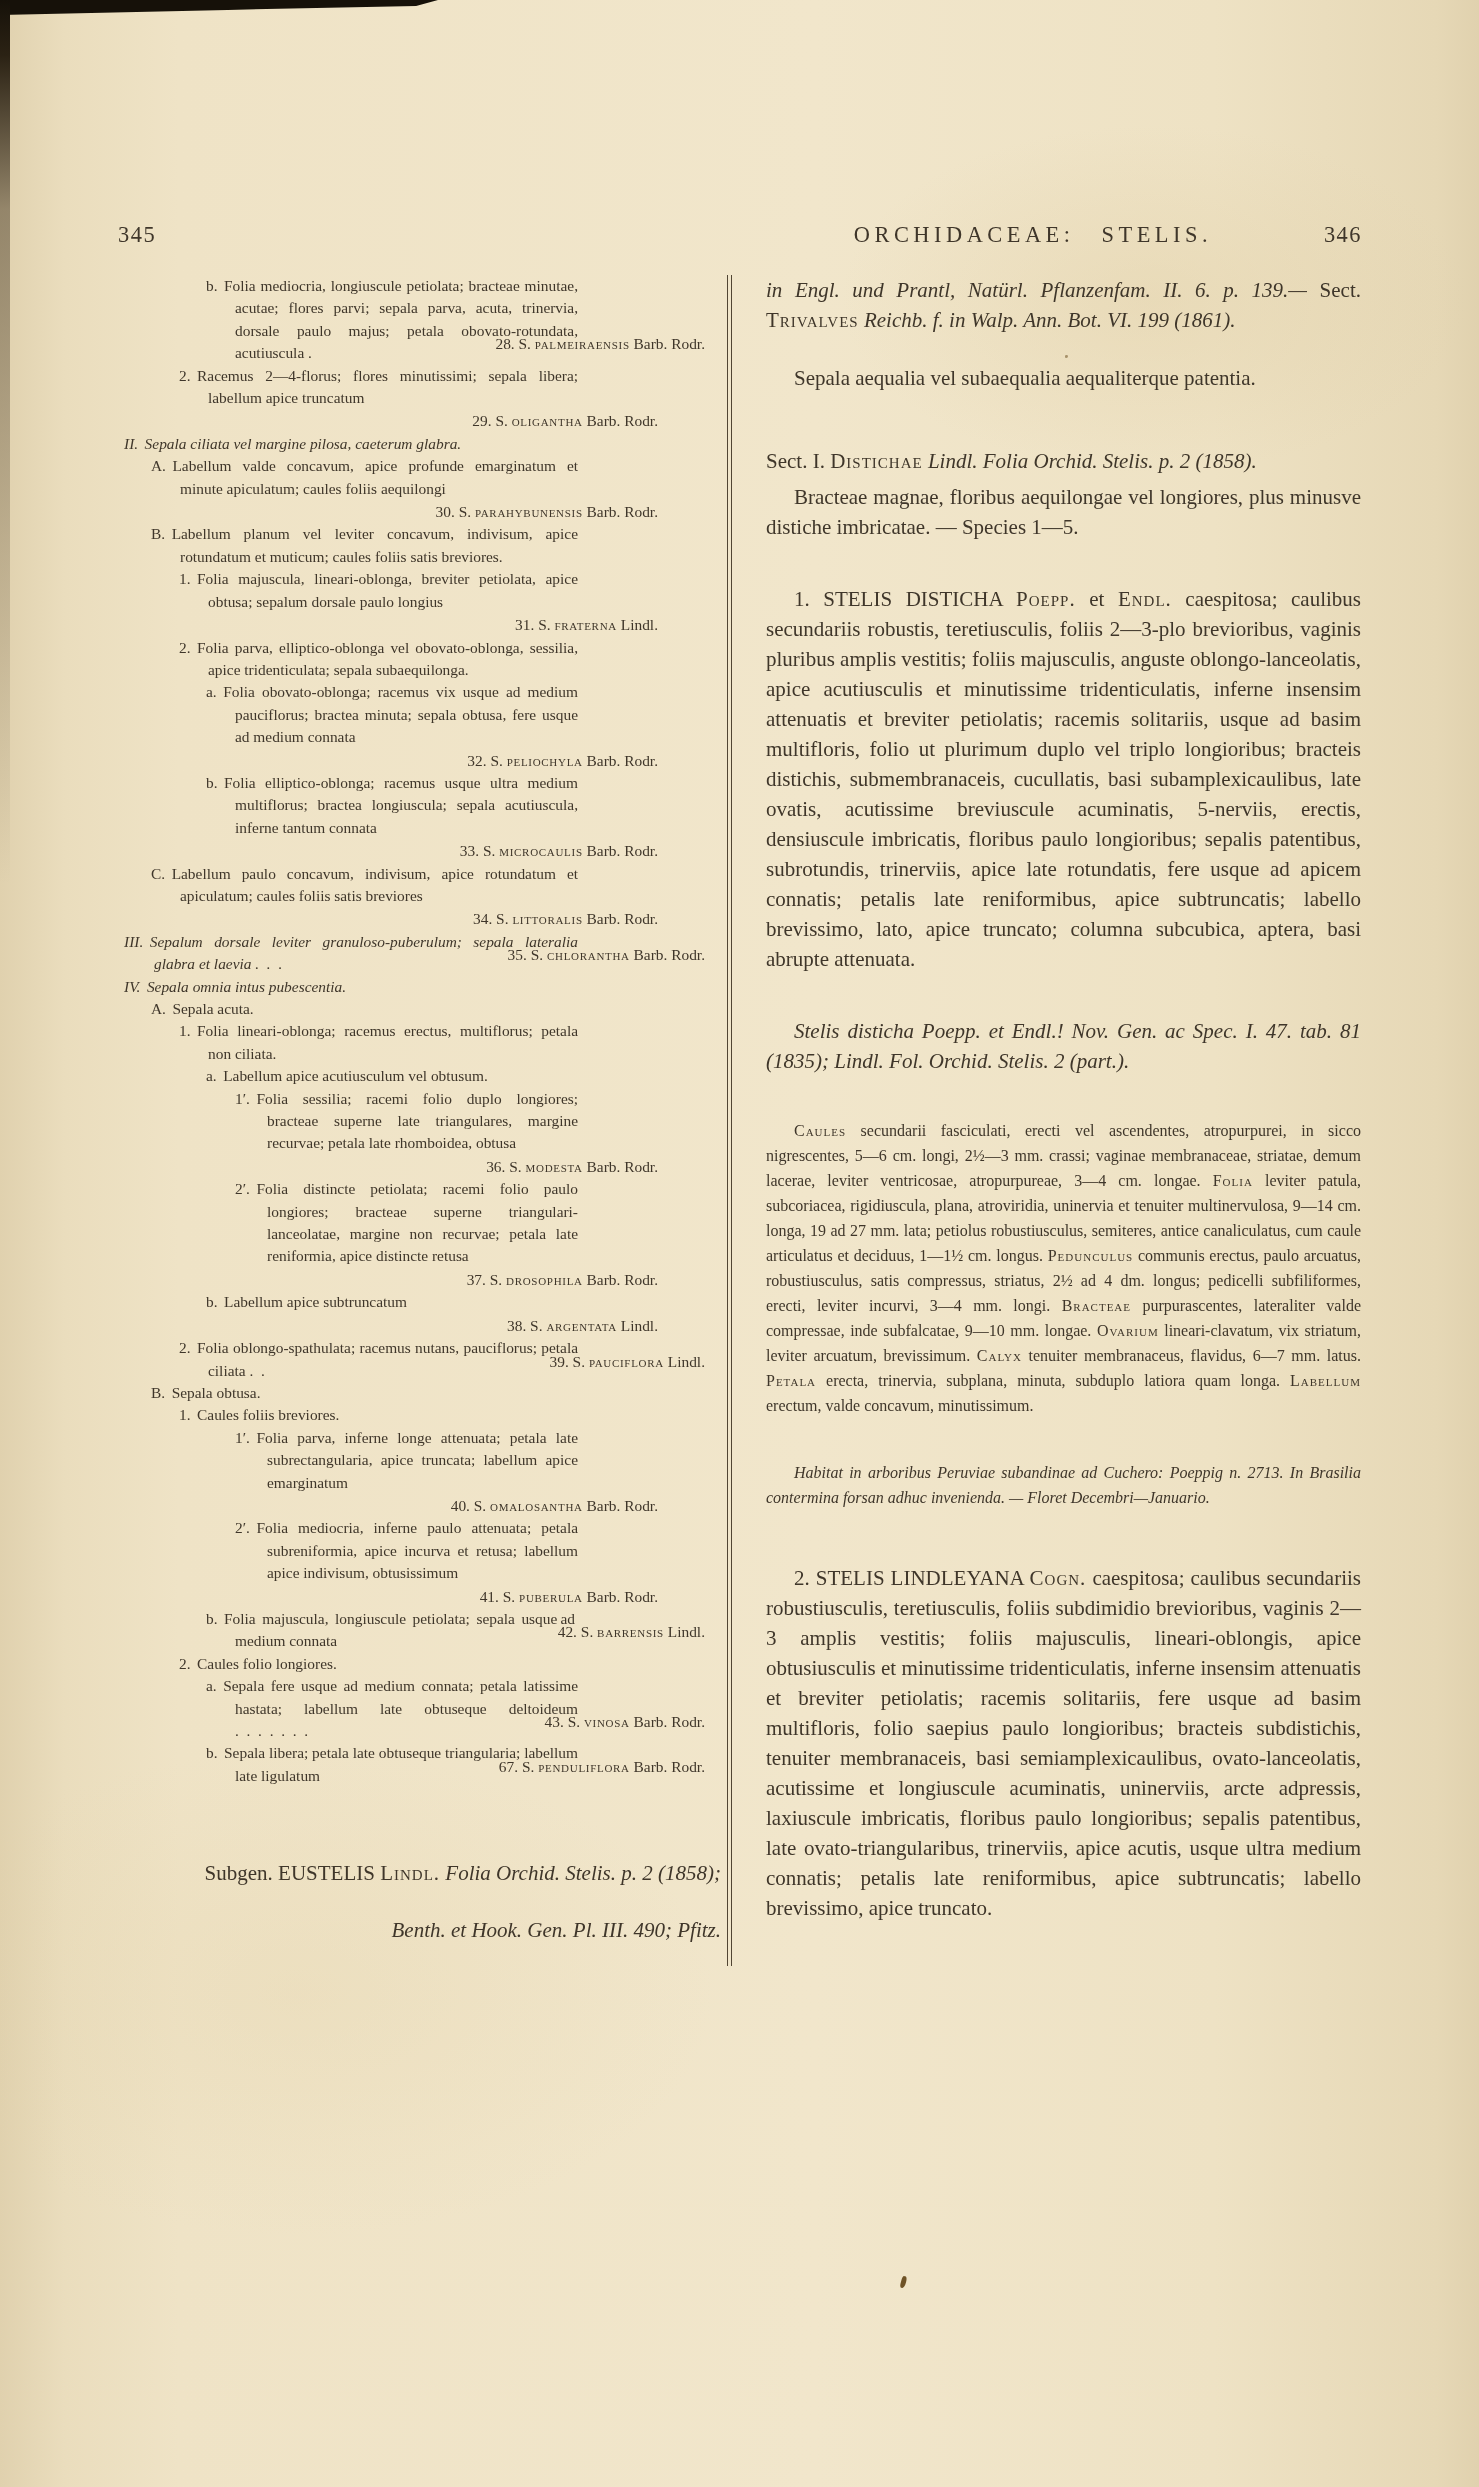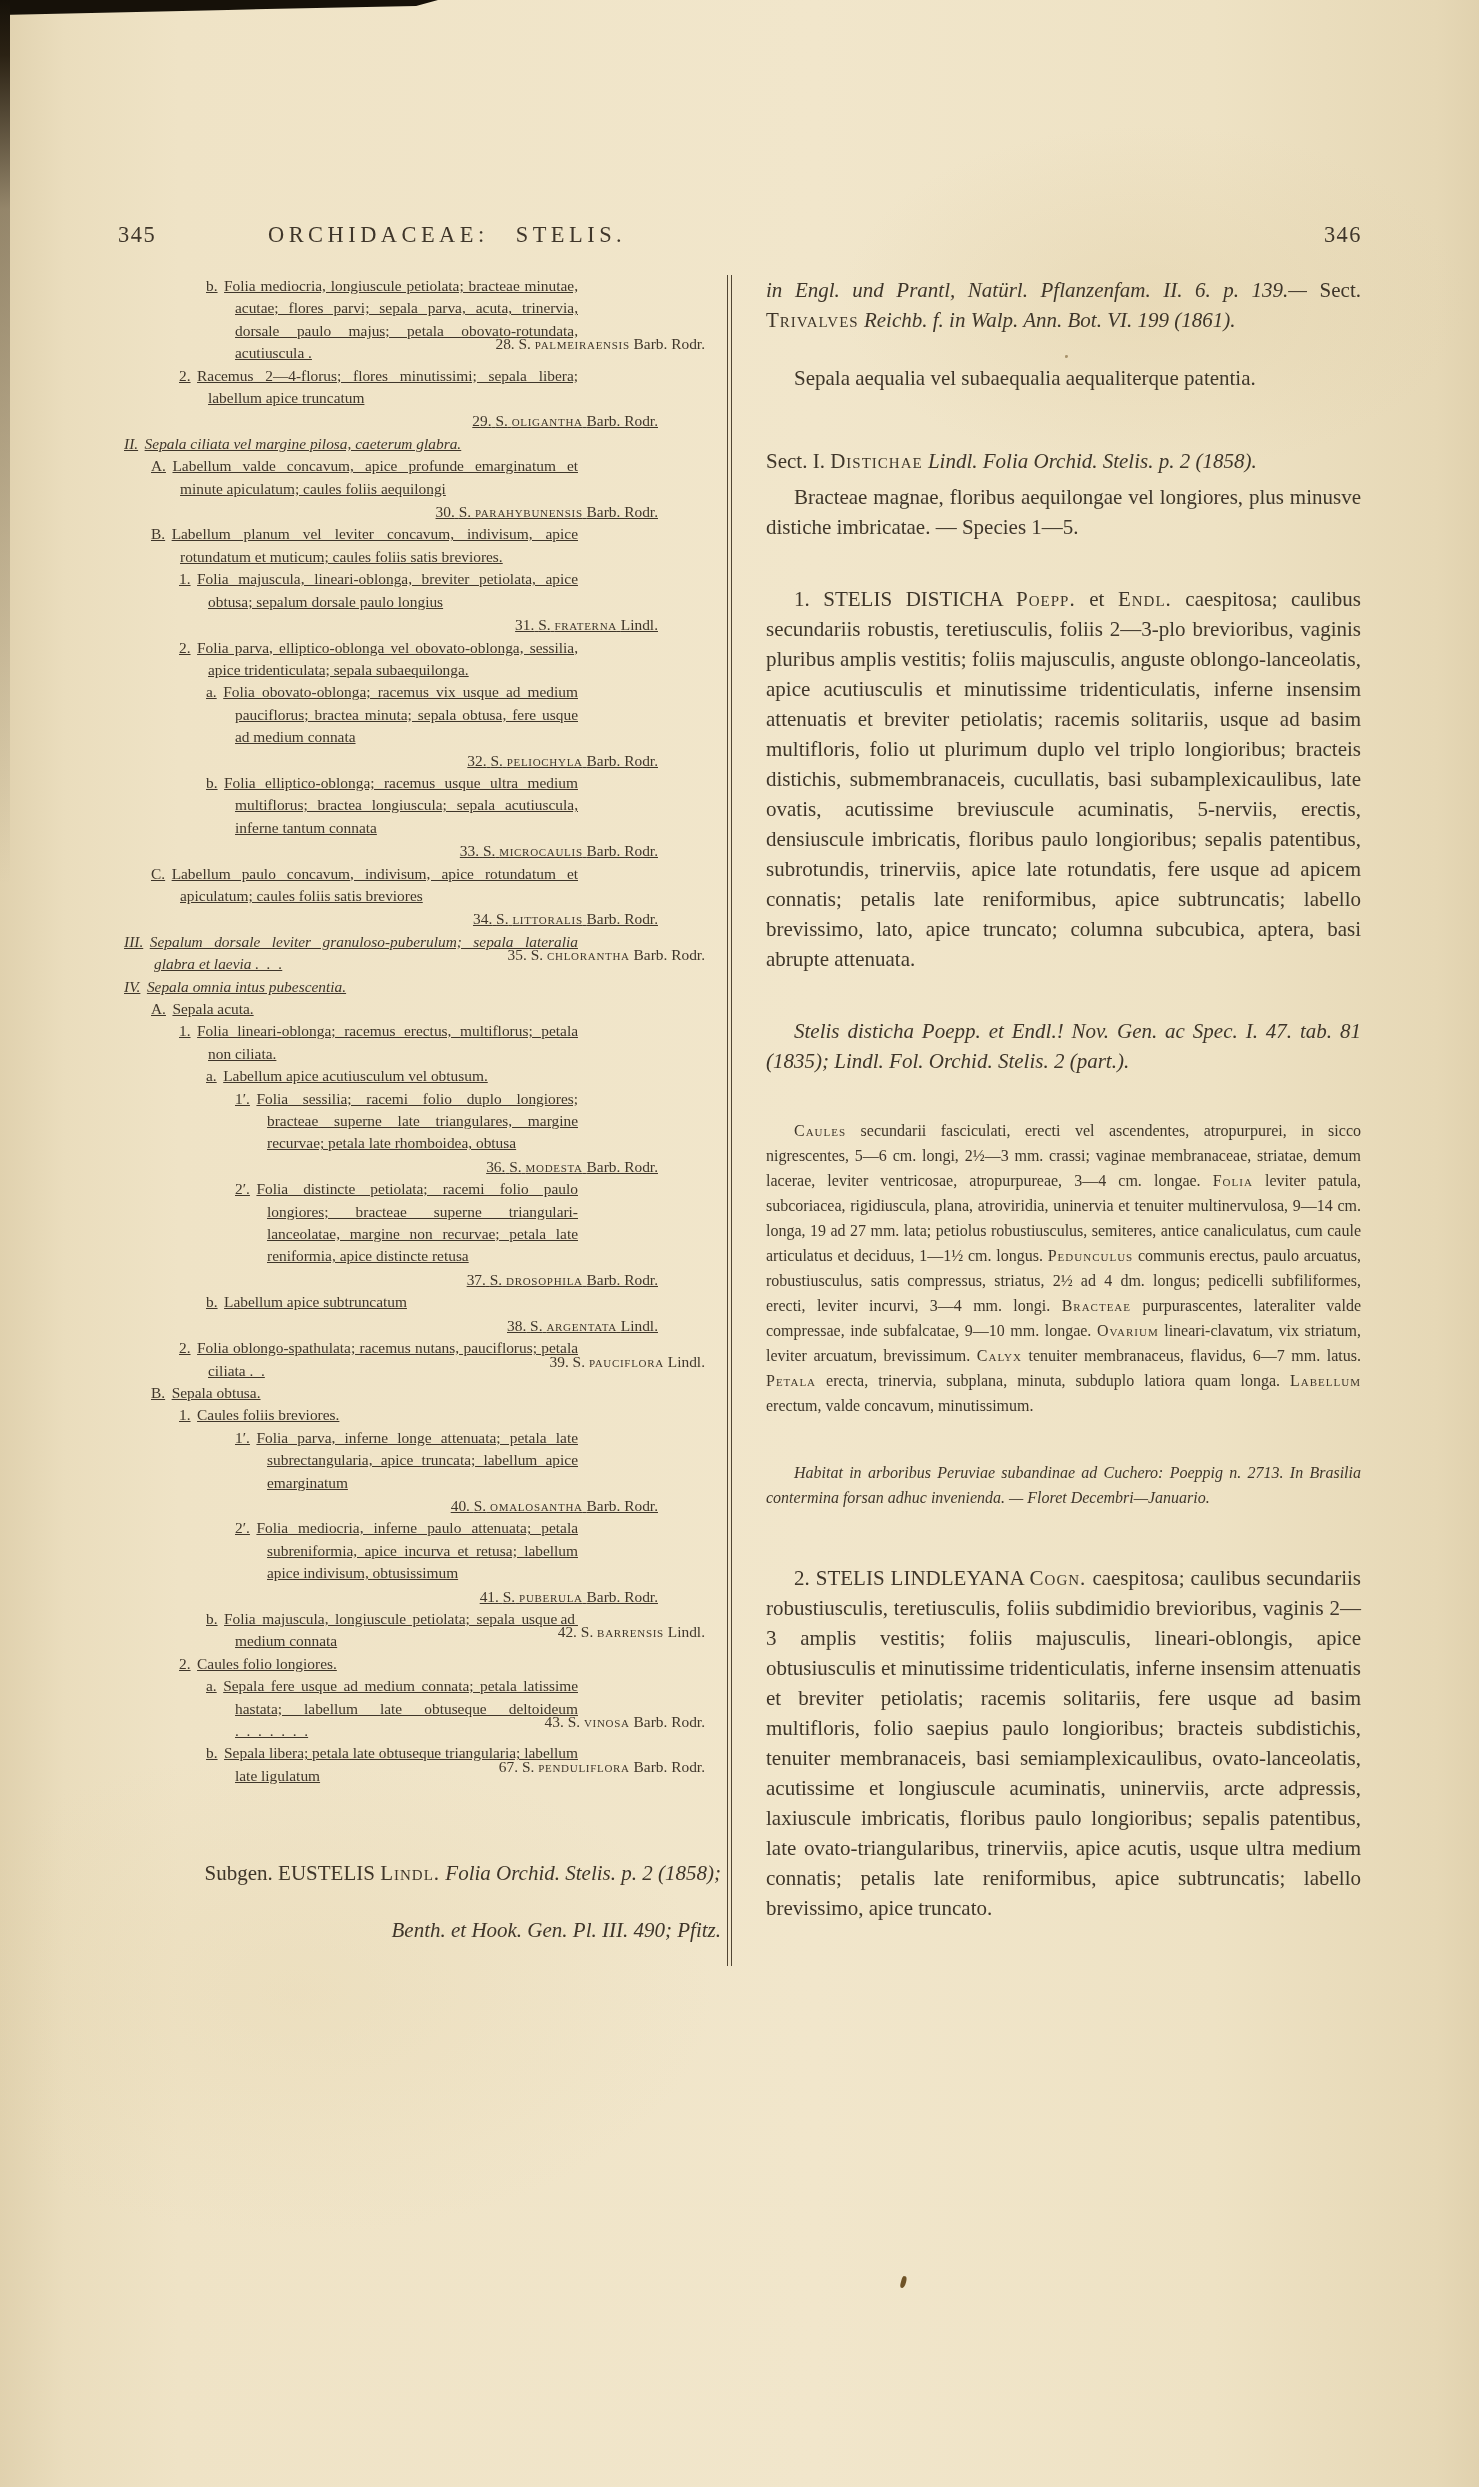--- a/index.html
+++ b/index.html
@@ -12,28 +12,28 @@
     font-family:"Liberation Serif","DejaVu Serif",serif;
     color:#3f362a;
   }
   .scan-edge-top{position:absolute;top:0;left:0;width:438px;height:15px;background:#161109;
     clip-path:polygon(0 0,100% 0,95% 40%,52% 66%,0 100%);}
   .scan-edge-left{position:absolute;top:0;left:0;width:10px;height:885px;
     background:linear-gradient(180deg,#161109 0,#2b2214 55px,rgba(72,58,38,.5) 209px,rgba(96,80,56,.28) 547px,rgba(120,104,78,0) 100%);}
   .header{position:absolute;top:222px;left:118px;width:1244px;display:flex;align-items:baseline;font-size:22.4px;gap:36px;}
   .header .num{width:114px;letter-spacing:1.5px;}
   .header .num.right{text-align:right;}
-  .header .title{flex:1;text-align:left;letter-spacing:4.5px;}
+  .header .title{flex:1;text-align:right;letter-spacing:4.5px;}
   .tgap{display:inline-block;width:27px;}
   .divider{position:absolute;left:727px;top:275px;height:1691px;width:2.5px;
     border-left:1.5px solid #514533;border-right:1px solid #514533;}
   
   .col-left{position:absolute;left:124px;top:275px;width:454px;
     font-size:15.4px;line-height:22.4px;text-align:justify;}
-  .key-entry{position:relative;text-decoration:underline;}
+  .key-entry{position:relative;}
   .k0{padding-left:30px;text-indent:-30px;}
   .k1{padding-left:56px;text-indent:-29px;}
   .k2{padding-left:84px;text-indent:-29px;}
   .k3{padding-left:111px;text-indent:-29px;}
   .k4{padding-left:143px;text-indent:-32px;}
   .it{font-style:italic;}
   .marker{padding-right:6.5px;}
   .species{font-style:normal;white-space:nowrap;}
   .sc{font-variant:small-caps;letter-spacing:1px;}
   .species .sc{letter-spacing:0.7px;}

